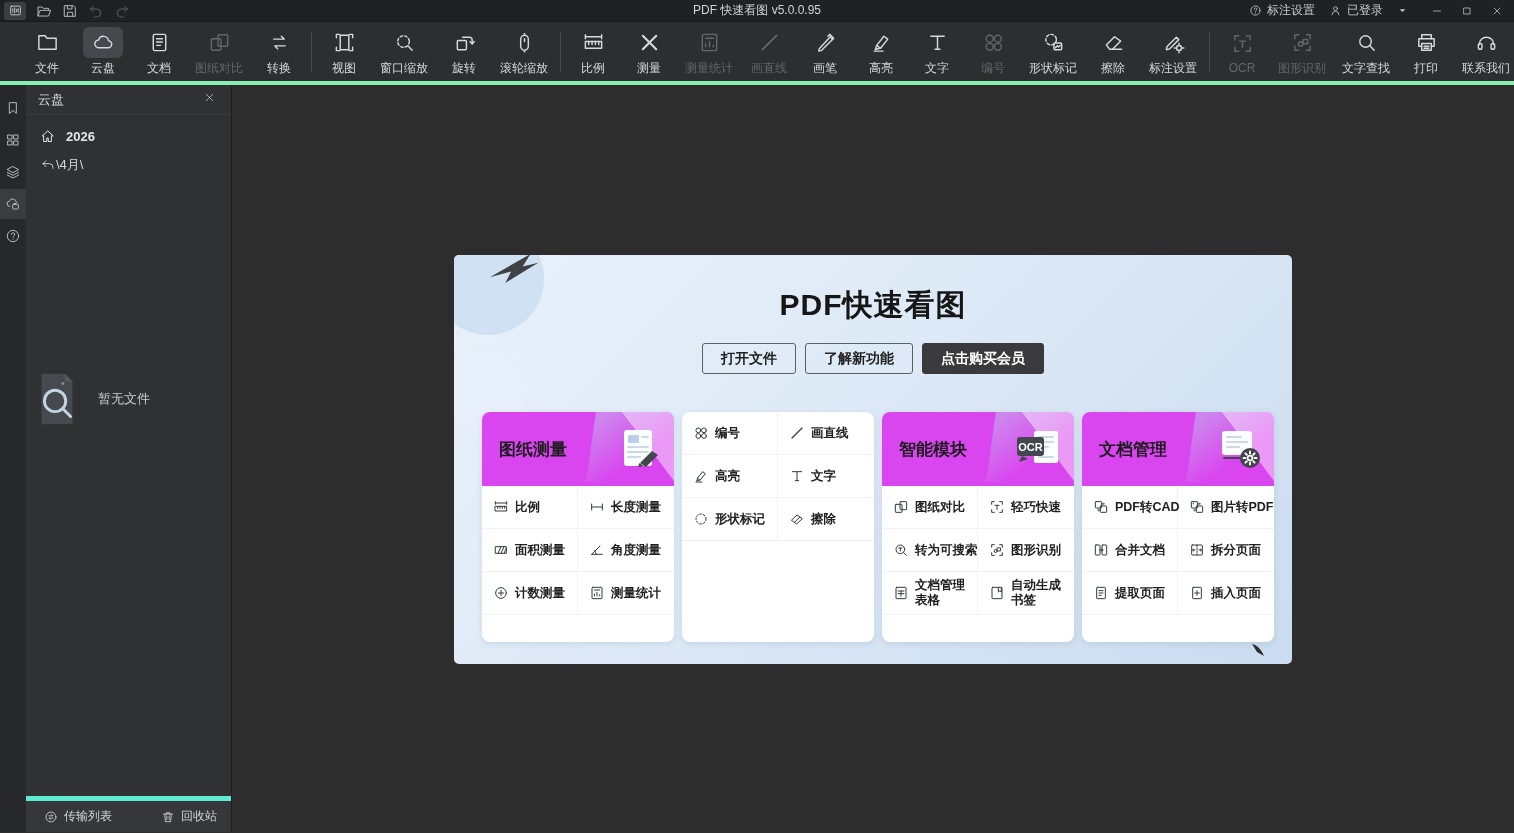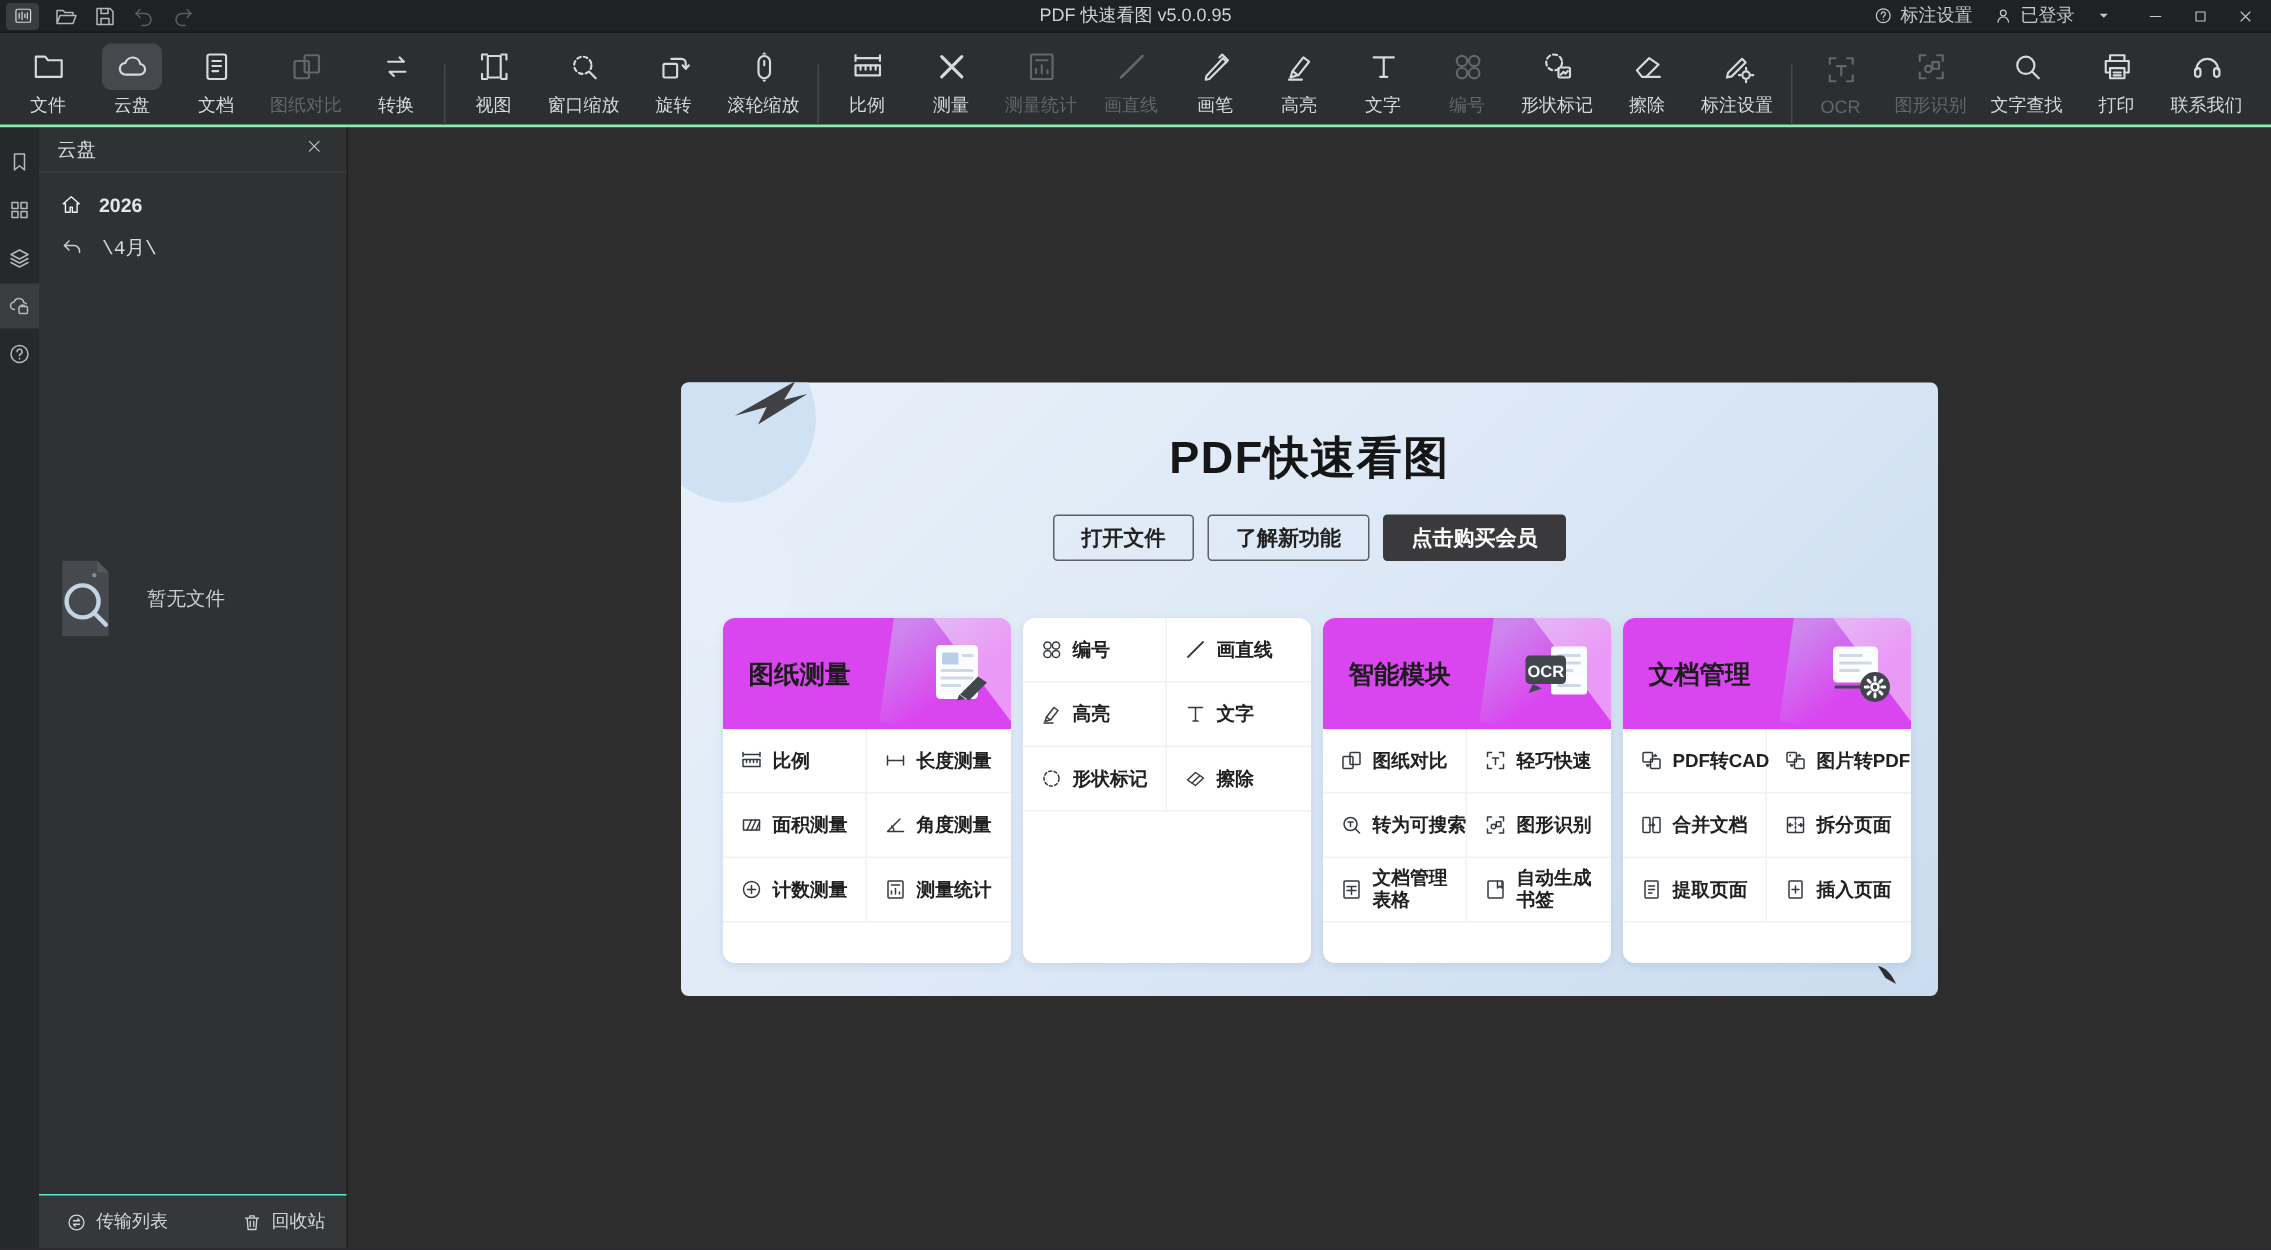--- a/index.html
+++ b/index.html
@@ -18,22 +18,22 @@
   .tb-ic { width:16px; height:16px; color:#b4b7ba; }
   .dim { color:#5d6063 !important; }
   .tb-title { position:absolute; left:0; right:0; text-align:center; font-size:12px;
     color:#cfd1d3; pointer-events:none; }
   .tb-right { margin-left:auto; display:flex; align-items:center; gap:14px; padding-right:2px; z-index:2; }
   .tb-item { display:flex; align-items:center; gap:5px; font-size:12px; color:#c6c8ca; }
   .winbtn { width:30px; height:22px; display:flex; align-items:center; justify-content:center; color:#c6c8ca; }
   .winbtn .ic { width:12px; height:12px; }
 
   
-  #toolbar { height:63px; background:#2c2e30; display:flex; align-items:flex-end;
-    padding-left:4px; border-bottom:2px solid #86efac; }
+  #toolbar { height:63px; background:#2c2e30; display:flex; align-items:center;
+    padding-left:19px; border-bottom:4px solid #86efac; }
   .tool { display:flex; flex-direction:column; align-items:center; justify-content:center;
     padding:0 8px; height:58px; color:#d7d9db; cursor:default; }
   .tool .tico { width:40px; height:31px; border-radius:6px; display:flex;
     align-items:center; justify-content:center; }
   .tool .tico .ic { width:23px; height:23px; }
   .tool .tlabel { font-size:12px; margin-top:2px; white-space:pre; }
   .tool.selected .tico { background:#45484c; }
   .tool.disabled { color:#63666a; }
   .tsep { width:1px; height:40px; background:#47494c; margin:0 4px; flex:0 0 auto; }
 
@@ -56,28 +56,28 @@
   .sb-home { margin:14px 0 0 14px; gap:11px; font-size:13px; font-weight:bold; color:#e4e6e8; }
   .sb-home .ic { width:15px; height:15px; color:#f2f4f6; }
   .sb-actions { margin:16px 8px 0 8px; justify-content:space-between; }
   .newupload { display:flex; align-items:center; gap:5px; background:#43464a;
     border-radius:4px; height:27px; padding:0 9px; font-size:12px; color:#e8eaec; }
   .newupload .ic { width:14px; height:14px; }
   .newupload .caret { width:11px; height:11px; }
   .refreshbtn { width:27px; height:27px; border:1px solid #5a5d61; border-radius:4px;
     display:flex; align-items:center; justify-content:center; color:#c6c9cc; }
   .refreshbtn .ic { width:14px; height:14px; }
-  .sb-path { margin:12px 0 0 14px; gap:12px; font-size:13px; color:#d6d8da;font-family:Liberation Mono, monospace; }
+  .sb-path { margin:12px 0 0 14px; font-size:13px; color:#d6d8da; }
   .sb-path .ic { width:16px; height:16px; color:#c9ccd0; }
   .sb-empty { position:absolute; top:283px; left:0; right:0; display:flex;
     flex-direction:row; align-items:center; gap:10px; }
   .sb-empty .ic { width:62px; height:62px; }
   .sb-empty-label { font-size:13px; color:#c9ccd0; }
   .sb-footer { position:absolute; bottom:0; left:0; right:0; height:36px;
-    background:#353739; border-top:1px solid #5eead4; display:flex; align-items:center;
+    background:#353739; border-top:5px solid #5eead4; display:flex; align-items:center;
     justify-content:space-between; padding:0 14px 0 18px; font-size:12px; color:#d2d4d6; }
   .sb-footer .item { display:flex; align-items:center; gap:6px; }
   .sb-footer .ic { width:14px; height:14px; }
 
   #main { flex:1; position:relative; background:#2d2d2e; }
 
   
   #welcome { position:absolute; left:222px; top:170px; width:838px; height:409px;
     background:linear-gradient(135deg,#e9f1fa 0%, #dde9f6 45%, #cadcef 100%);
     border-radius:5px; overflow:hidden; }

